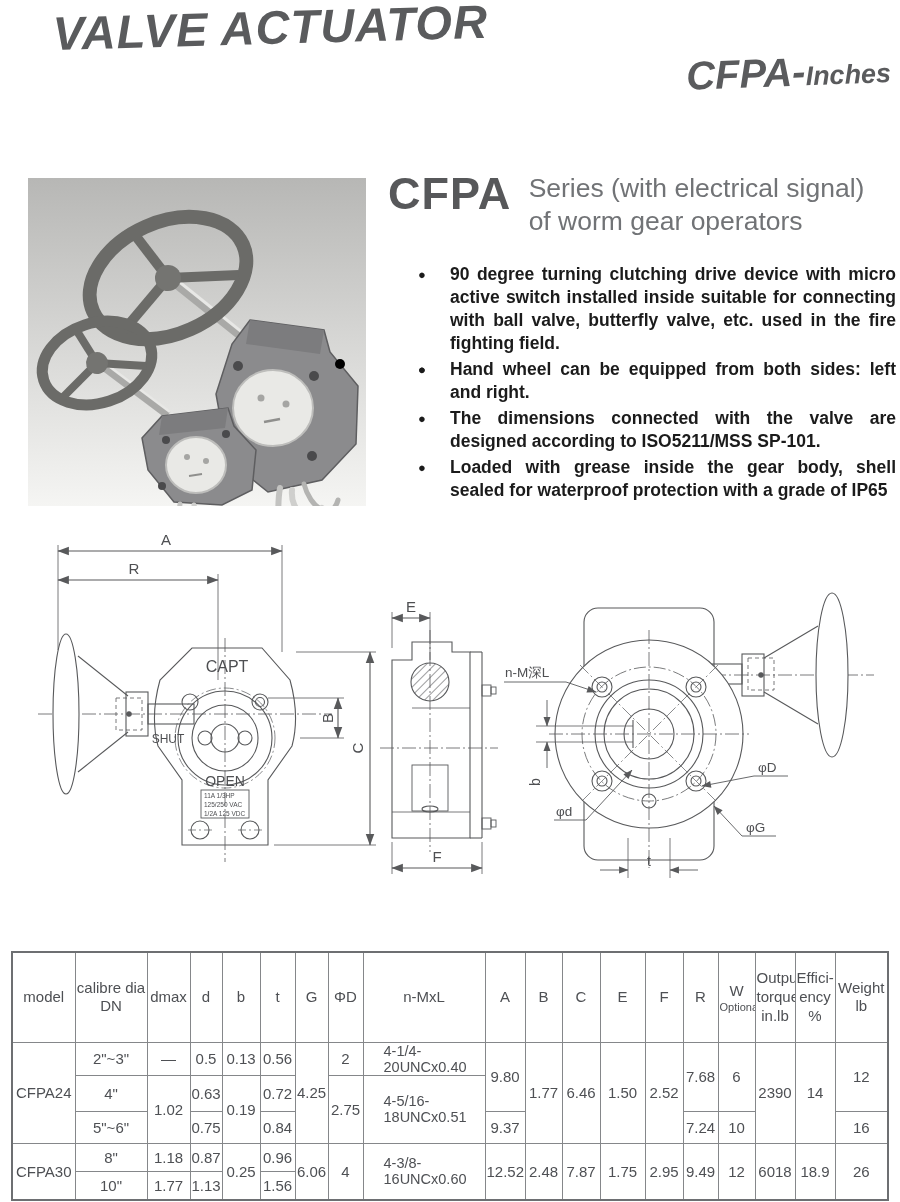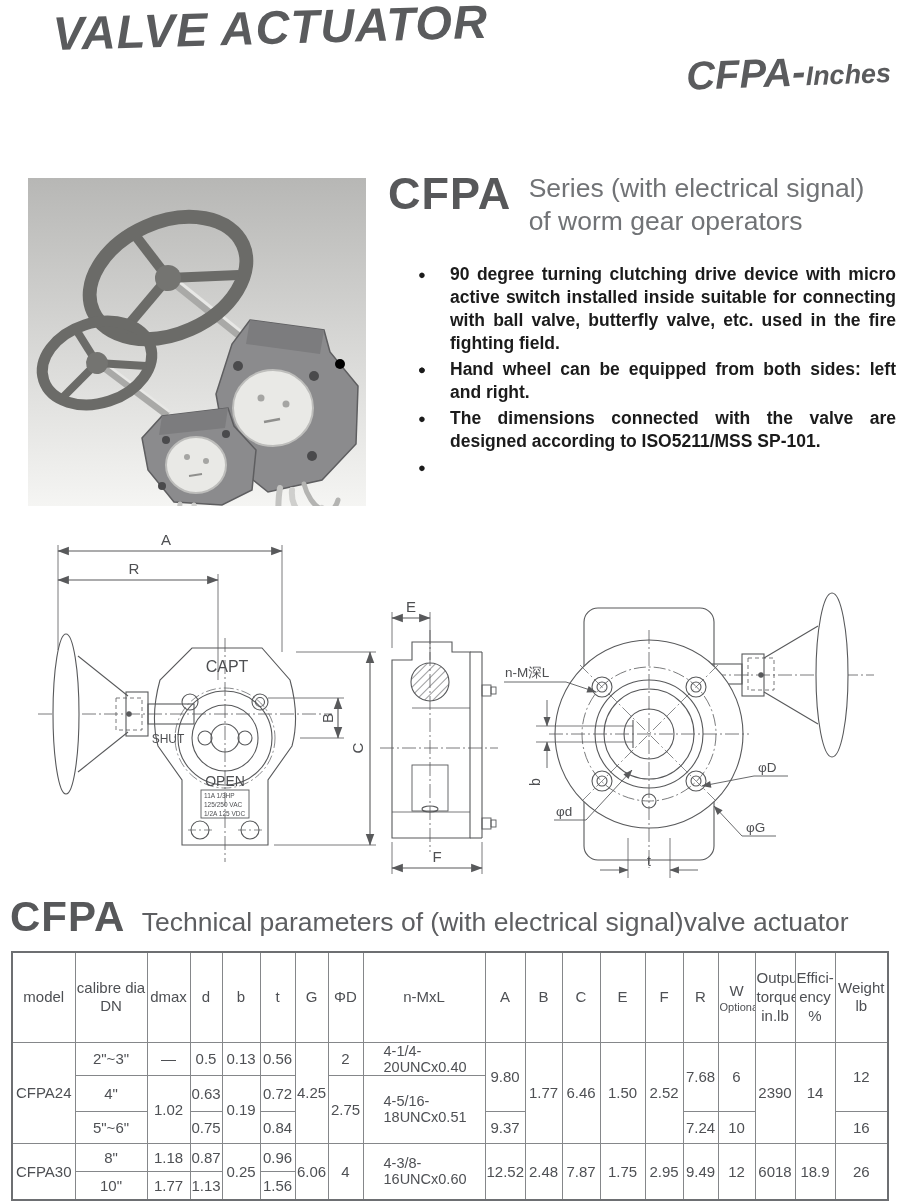--- a/index.html
+++ b/index.html
@@ -148,21 +148,21 @@
     <span class="series-desc">
       <span>Series (with electrical signal)</span><br>
       <span>of worm gear operators</span>
     </span>
   </div>
   <ul class="bullets">
     <li><span class="dot">●</span><span>90 degree turning clutching drive device with micro active switch installed inside suitable for connecting with ball valve, butterfly valve, etc. used in the fire fighting field.</span></li>
     <li><span class="dot">●</span></li>
     <li><span class="dot">●</span><span>Hand wheel can be equipped from both sides: left and right.</span></li>
     <li><span class="dot">●</span><span>The dimensions connected with the valve are designed according to ISO5211/MSS SP-101.</span></li>
-    <li><span class="dot">●</span></li>
+    <li><span class="dot">●</span><span>Loaded with grease inside the gear body, shell sealed for waterproof protection with a grade of IP65</span></li>
   </ul>
 
   <svg class="drawings" width="900" height="362" viewBox="0 0 900 362" font-family="Liberation Sans, sans-serif" font-size="15">
     <defs>
       <marker id="arr" viewBox="0 0 10 8" refX="9.5" refY="4" markerWidth="11" markerHeight="9" orient="auto-start-reverse">
         <path d="M0.5,0.5 L10,4 L0.5,7.5 Z" fill="#58595b"></path>
       </marker>
       <pattern id="hatch" width="6" height="6" patternUnits="userSpaceOnUse" patternTransform="rotate(45)">
         <line x1="0" y1="0" x2="0" y2="6" stroke="#58595b" stroke-width="1.2"></line>
       </pattern>
@@ -321,24 +321,20 @@
     <g stroke="none">
       <text x="505" y="147" font-size="13.5">n-M深L</text>
       <text x="540" y="252" text-anchor="middle" font-size="14" transform="rotate(-90 540 252)">b</text>
       <text x="556" y="286" font-size="13.5">φd</text>
       <text x="758" y="242" font-size="13.5">φD</text>
       <text x="746" y="302" font-size="13.5">φG</text>
       <text x="649" y="336" text-anchor="middle" font-size="14">t</text>
     </g>
   </svg>
 
-  <div class="tech-head">
-    <span class="tech-brand">CFPA</span>
-    <span class="tech-title">Technical parameters of (with electrical signal)valve actuator</span>
-  </div>
 
   <table class="param-table">
     <colgroup>
       <col style="width:63px">
         <col style="width:72px">
         <col style="width:43px">
         <col style="width:32px">
       <col style="width:38px">
         <col style="width:35px">
         <col style="width:33px">

